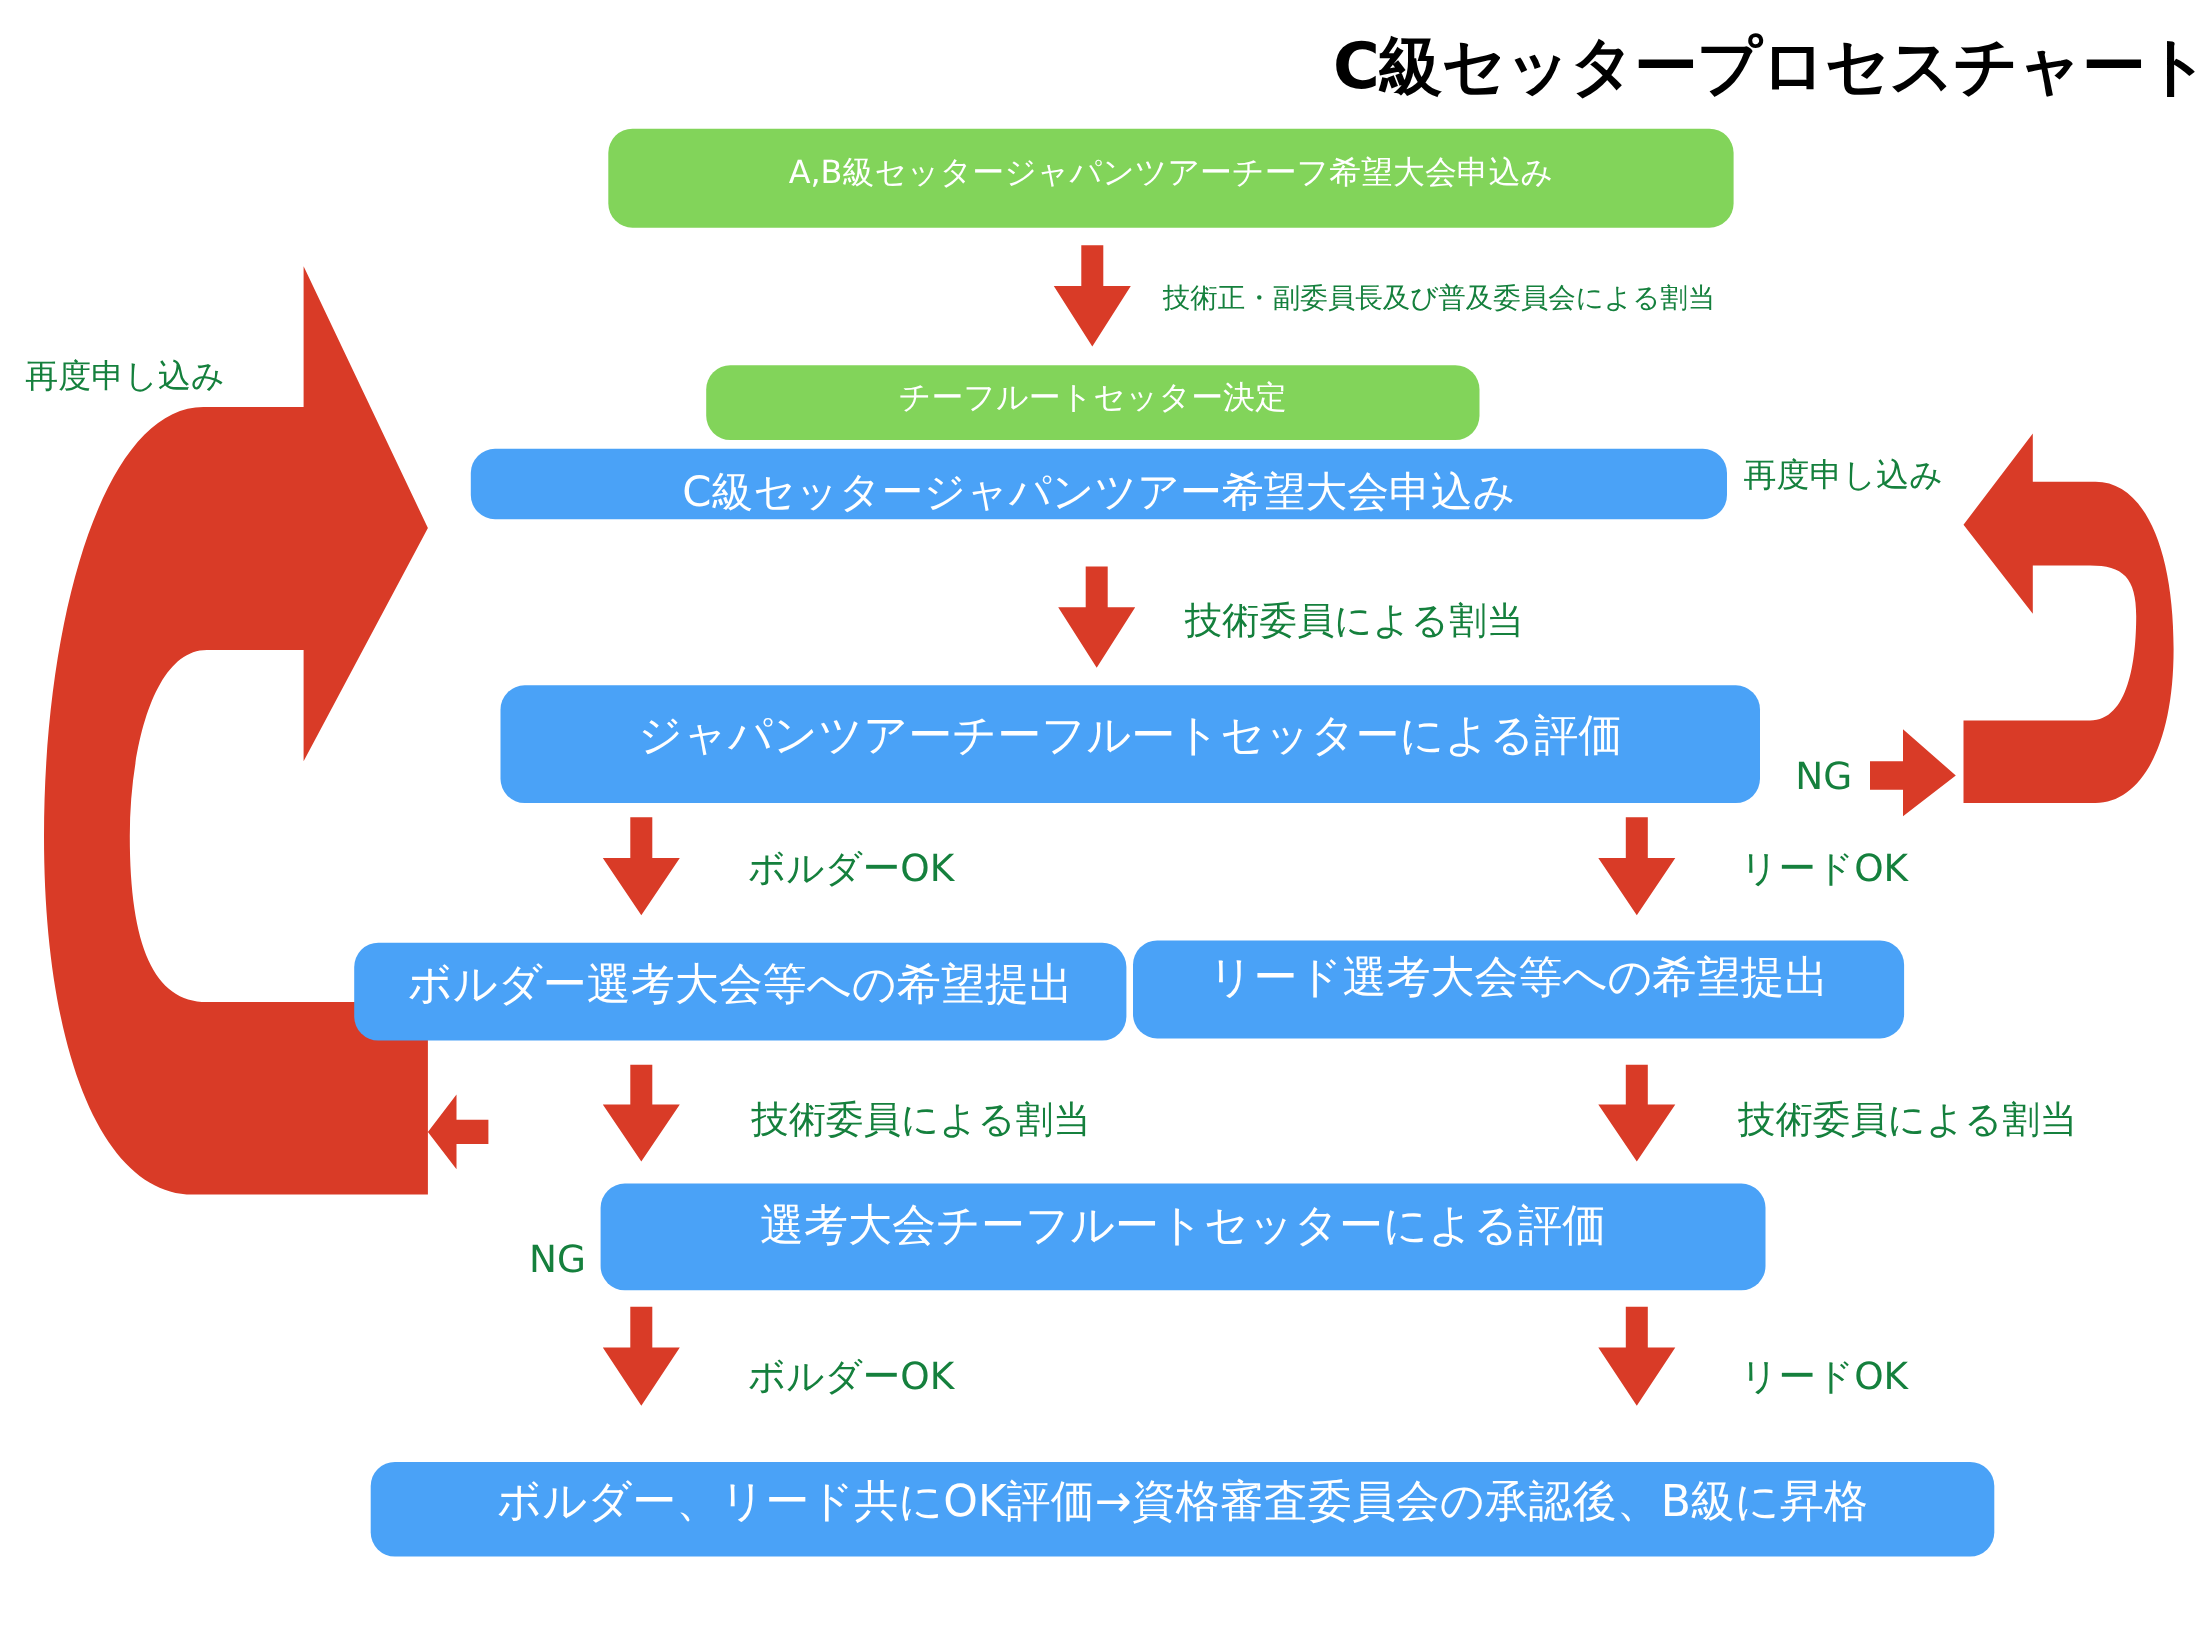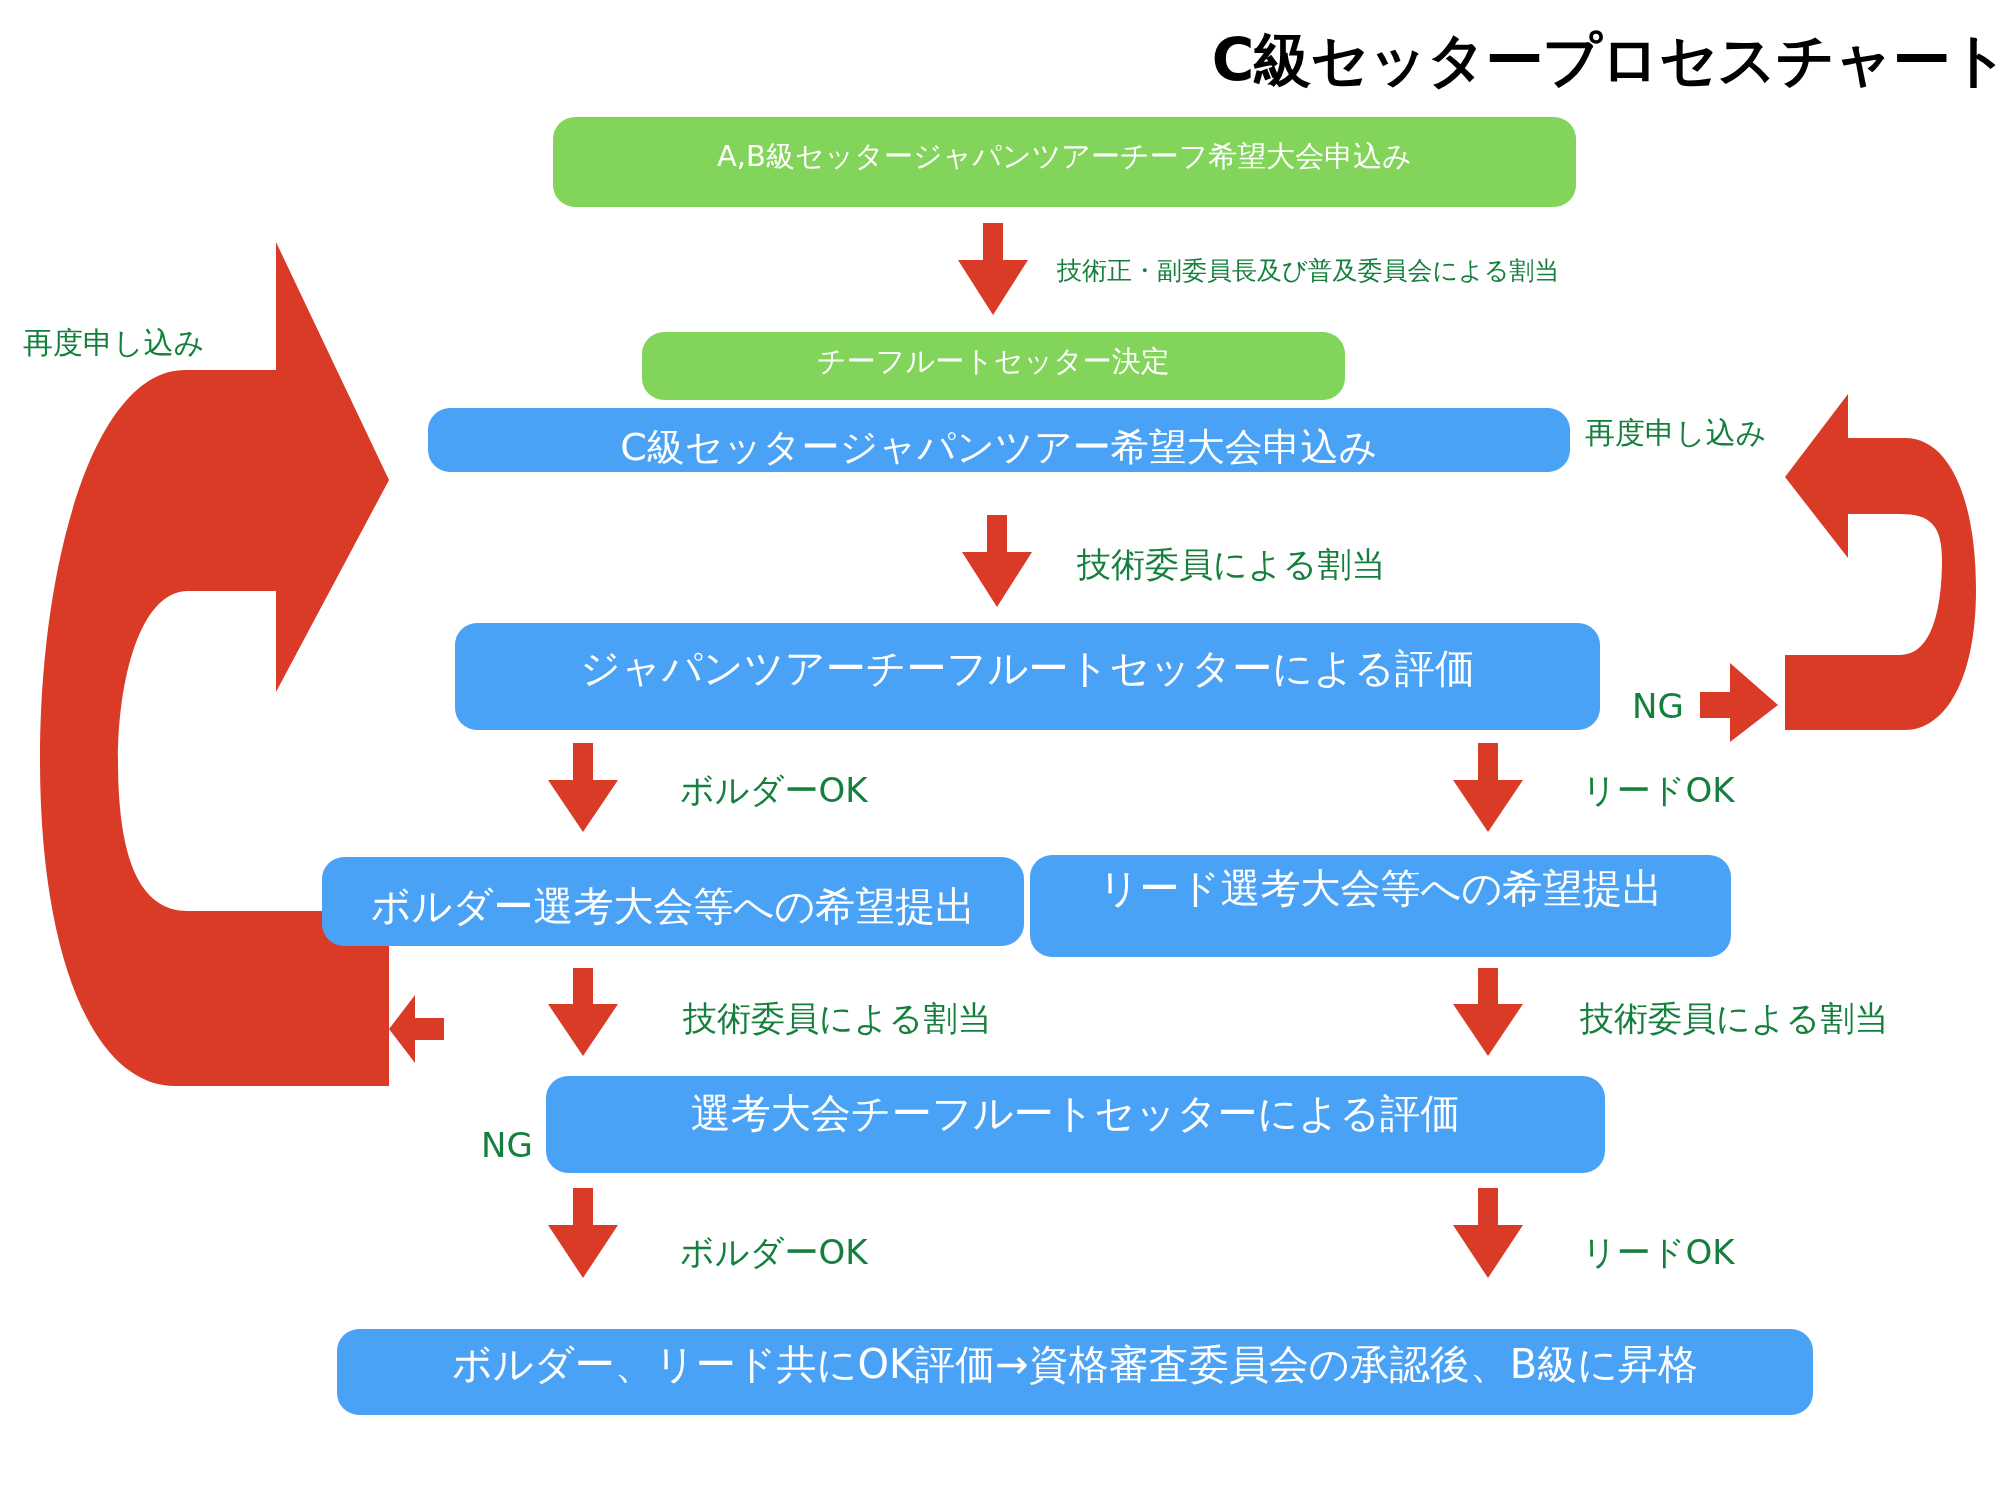--- a/index.html
+++ b/index.html
@@ -45,24 +45,24 @@
 </div>
 <div class="box green" style="left: 642px; top: 332px; width: 703px; height: 68px; font-size: 29px; padding-top: 10px; background: rgb(130, 212, 90);">
   <span>チーフルートセッター決定</span>
 </div>
 <div class="box blue" style="left: 428px; top: 408px; width: 1142px; height: 64px; font-size: 38px; padding-top: 14px; background: rgb(74, 162, 247);">
   <span>C級セッタージャパンツアー希望大会申込み</span>
 </div>
 <div class="box blue" style="left: 455px; top: 623px; width: 1145px; height: 107px; font-size: 40px; padding-top: 18px; background: rgb(74, 162, 247);">
   <span>ジャパンツアーチーフルートセッターによる評価</span>
 </div>
-<div class="box blue" style="left: 322px; top: 857px; width: 702px; height: 89px; font-size: 40px; padding-top: 22px; background: rgb(74, 162, 247);">
+<div class="box blue" style="left: 322px; top: 857px; width: 702px; height: 89px; font-size: 40px; padding-top: 10px; background: rgb(74, 162, 247);">
   <span>ボルダー選考大会等への希望提出</span>
 </div>
-<div class="box blue" style="left: 1030px; top: 855px; width: 701px; height: 102px; font-size: 40px; padding-top: 6px; background: rgb(74, 162, 247);">
+<div class="box blue" style="left: 1030px; top: 855px; width: 701px; height: 89px; font-size: 40px; padding-top: 6px; background: rgb(74, 162, 247);">
   <span>リード選考大会等への希望提出</span>
 </div>
 <div class="box blue" style="left: 546px; top: 1076px; width: 1059px; height: 97px; font-size: 40px; padding-top: 10px; background: rgb(74, 162, 247);">
   <span>選考大会チーフルートセッターによる評価</span>
 </div>
 <div class="box blue" style="left: 337px; top: 1329px; width: 1476px; height: 86px; font-size: 40px; padding-top: 8px; background: rgb(74, 162, 247);">
   <span>ボルダー、リード共にOK評価→資格審査委員会の承認後、B級に昇格</span>
 </div>
 
 <div class="lbl" style="left:1057px;top:258px;font-size:25px;">技術正・副委員長及び普及委員会による割当</div>

